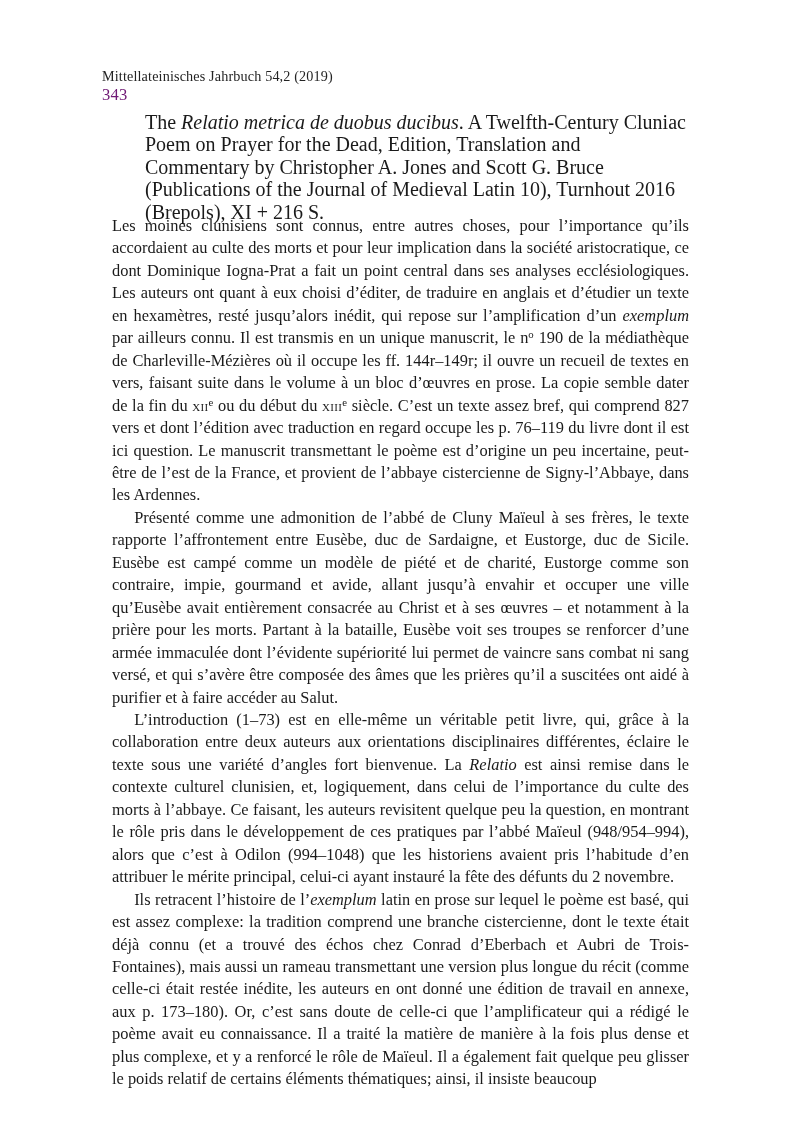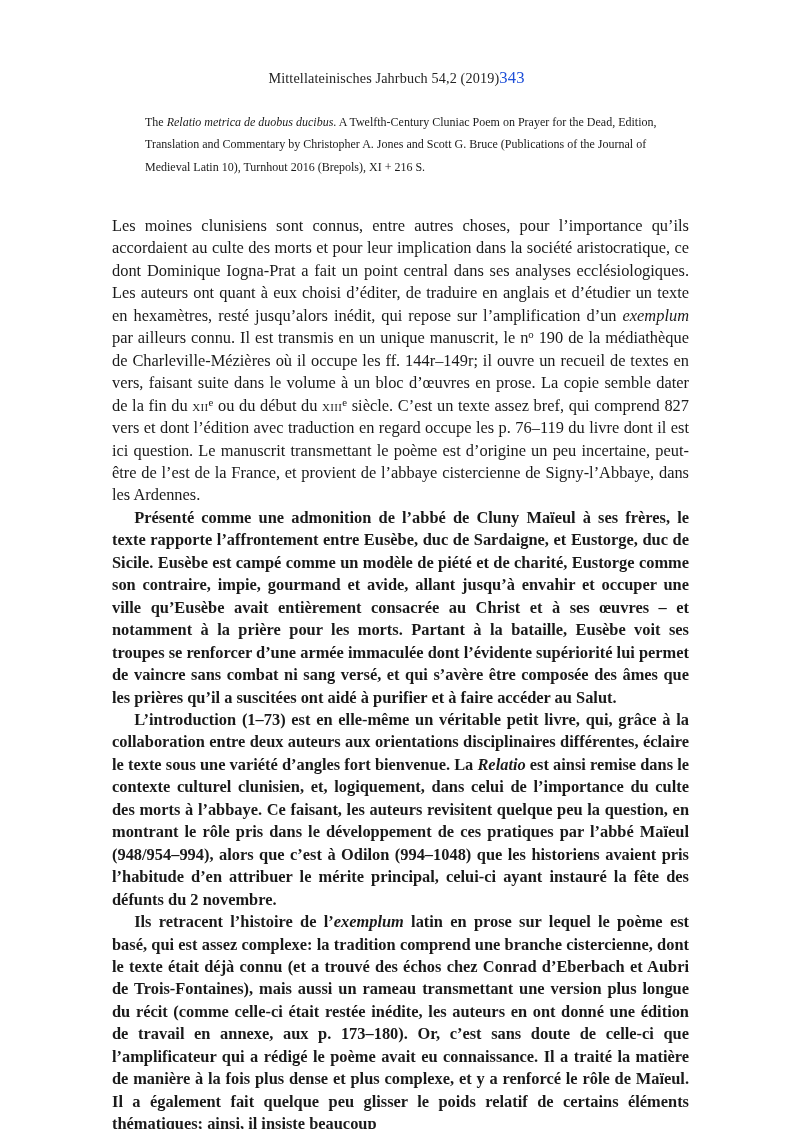--- a/index.html
+++ b/index.html
@@ -20,45 +20,46 @@
   .page {
     position: relative;
     width: 800px;
     height: 1129px;
     box-sizing: border-box;
   }
 
   
   .running-head {
     position: absolute;
-    left: 108px;
+    left: 102px;
     top: 68px;
     width: 577px;
     display: flex;
     align-items: baseline;
     justify-content: center;
     font-size: 14.2px;
     letter-spacing: 0.01em;
     color: #232323;
+    flex-direction: column;
   }
   .running-head .rh-title {
     white-space: nowrap;
   }
   .running-head .rh-folio {
     font-size: 16.6px;
-    color: #1d4ed8;
+    color: #701a75;
   }
 
   
   .citation {
     position: absolute;
     left: 145px;
     top: 111px;
     width: 544px;
-    font-size: 12px;
+    font-size: 20px;
     line-height: 22.4px;
     text-align: left;
     color: #1a1a1a;
   }
   .citation i, .citation em {
     font-style: italic;
   }
 
   
   .body-text {
@@ -72,21 +73,20 @@
     text-justify: inter-word;
     color: #1a1a1a;
     hyphens: none;
   }
   .body-text p {
     margin: 0;
     text-indent: 0;
   }
   .body-text p.indent {
     text-indent: 1.35em;
-    font-weight: bold;
   }
   .body-text i, .body-text em {
     font-style: italic;
   }
 
   
   .sc {
     font-variant: small-caps;
     text-transform: lowercase;
     letter-spacing: 0.02em;

